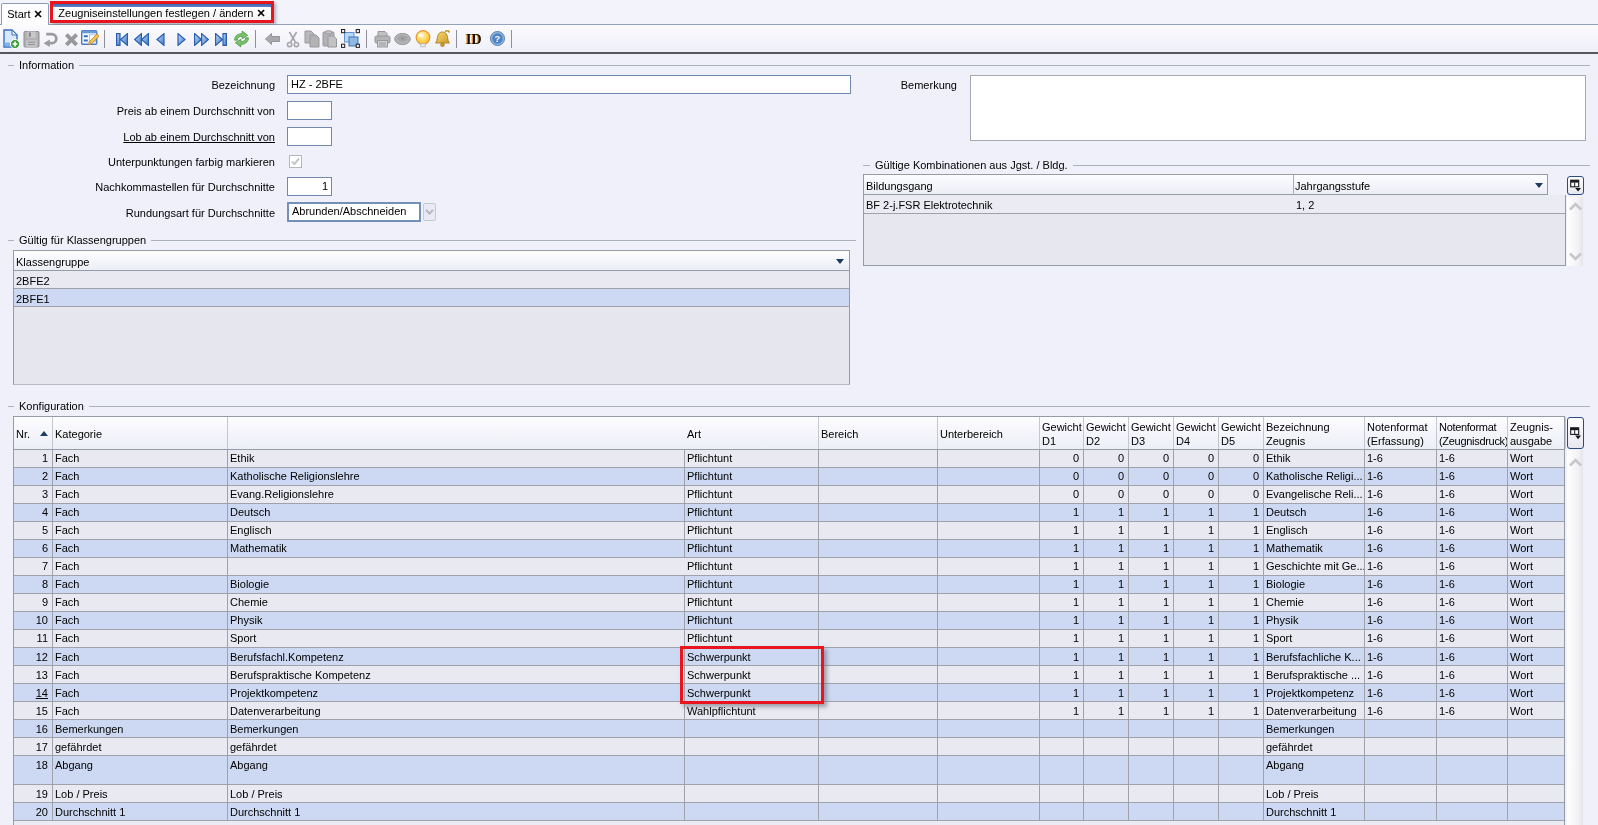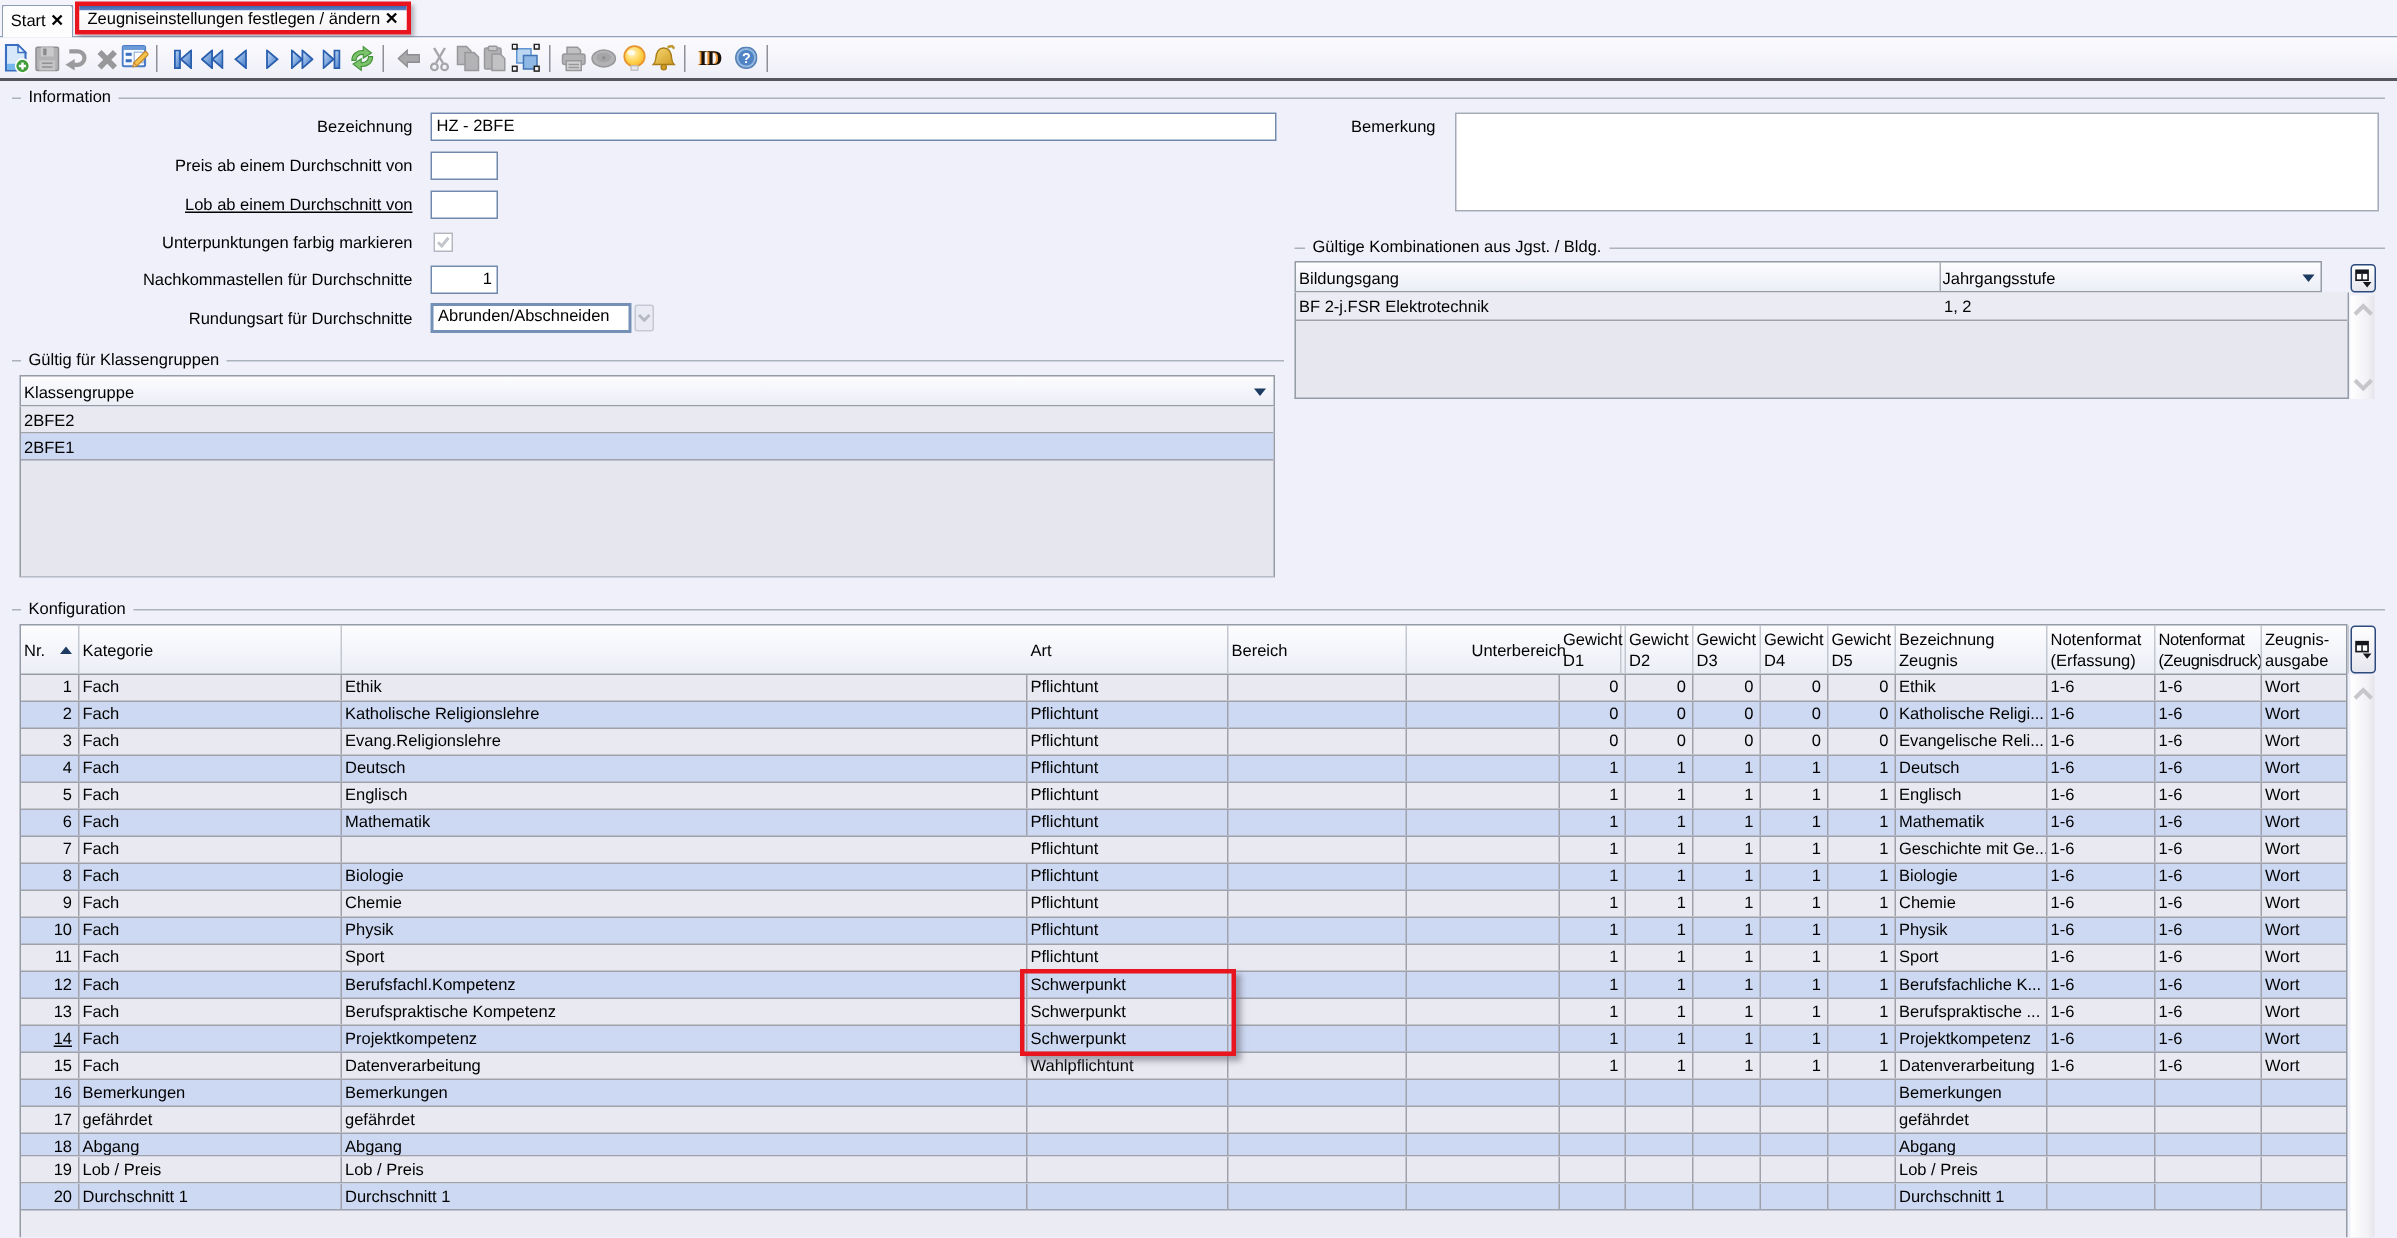--- a/index.html
+++ b/index.html
@@ -294,21 +294,21 @@
 </div>
 
 <div class="gline" style="left:8px;top:406px;width:1582px;text-decoration:underline;">
     <span class="glab" style="left:6px;">Konfiguration</span>
   </div>
 <div class="thead" style="left:13px;top:416px;width:1552px;height:33.5px;">
 <div class="hcell" style="left:0px;width:39px;">Nr.<span class="uarr" style="right:4px;top:14px;"></span></div>
 <div class="hcell" style="left:39px;width:175px;">Kategorie</div>
 <div class="hcell" style="left:671px;width:134px;">Art</div>
 <div class="hcell" style="left:805px;width:119px;">Bereich</div>
-<div class="hcell" style="left:924px;width:102px;margin-left:41px;">Unterbereich</div>
+<div class="hcell" style="left:924px;width:102px;">Unterbereich</div>
 <div class="hcell" style="left:1026px;width:44px;">Gewicht<br>D1</div>
 <div class="hcell" style="left:1070px;width:45px;">Gewicht<br>D2</div>
 <div class="hcell" style="left:1115px;width:45px;">Gewicht<br>D3</div>
 <div class="hcell" style="left:1160px;width:45px;">Gewicht<br>D4</div>
 <div class="hcell" style="left:1205px;width:45px;">Gewicht<br>D5</div>
 <div class="hcell" style="left:1250px;width:101px;">Bezeichnung<br>Zeugnis</div>
 <div class="hcell" style="left:1351px;width:72px;">Notenformat<br>(Erfassung)</div>
 <div class="hcell" style="left:1423px;width:71px;letter-spacing:-0.3px;">Notenformat<br>(Zeugnisdruck)</div>
 <div class="hcell" style="left:1494px;width:58px;">Zeugnis-<br>ausgabe</div>
 </div>
@@ -594,21 +594,21 @@
       <div class="cell cr" style="left:1026px;width:44px;"></div>
       <div class="cell cr" style="left:1070px;width:45px;"></div>
       <div class="cell cr" style="left:1115px;width:45px;"></div>
       <div class="cell cr" style="left:1160px;width:45px;"></div>
       <div class="cell cr" style="left:1205px;width:45px;"></div>
       <div class="cell" style="left:1250px;width:101px;">gefährdet</div>
       <div class="cell" style="left:1351px;width:72px;"></div>
       <div class="cell" style="left:1423px;width:71px;"></div>
       <div class="cell" style="left:1494px;width:58px;"></div>
     </div>
-<div class="row" style="height:15px;">
+<div class="row" style="height:29px;">
       <div class="cell cr" style="left:0px;width:39px;">18</div>
       <div class="cell" style="left:39px;width:175px;">Abgang</div>
       <div class="cell" style="left:214px;width:457px;">Abgang</div>
       <div class="cell" style="left:671px;width:134px;"></div>
       <div class="cell" style="left:805px;width:119px;"></div>
       <div class="cell" style="left:924px;width:102px;"></div>
       <div class="cell cr" style="left:1026px;width:44px;"></div>
       <div class="cell cr" style="left:1070px;width:45px;"></div>
       <div class="cell cr" style="left:1115px;width:45px;"></div>
       <div class="cell cr" style="left:1160px;width:45px;"></div>

